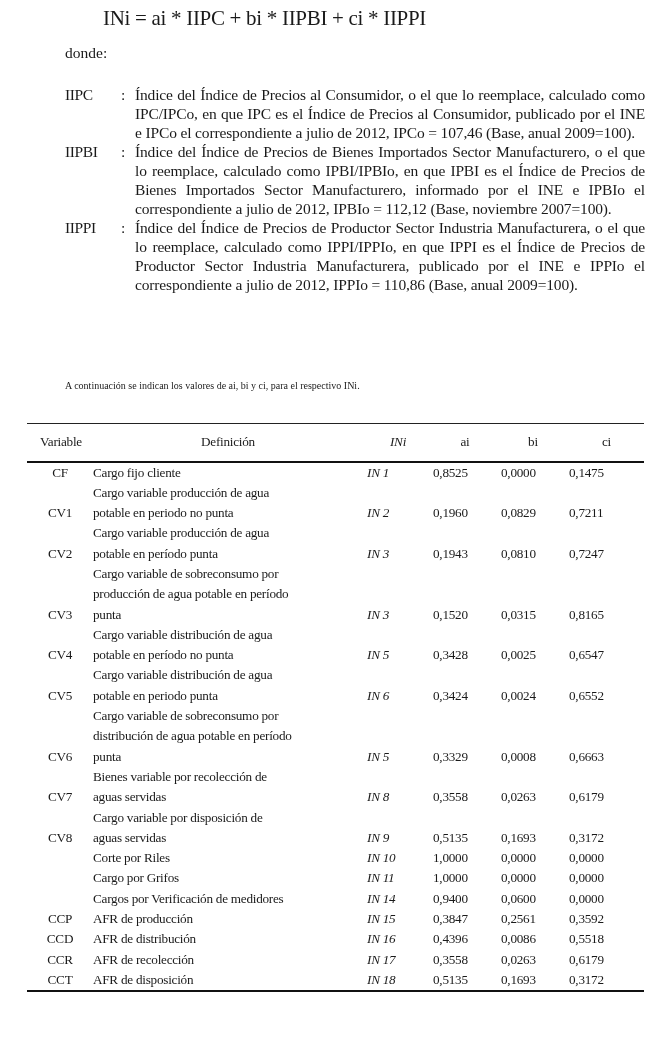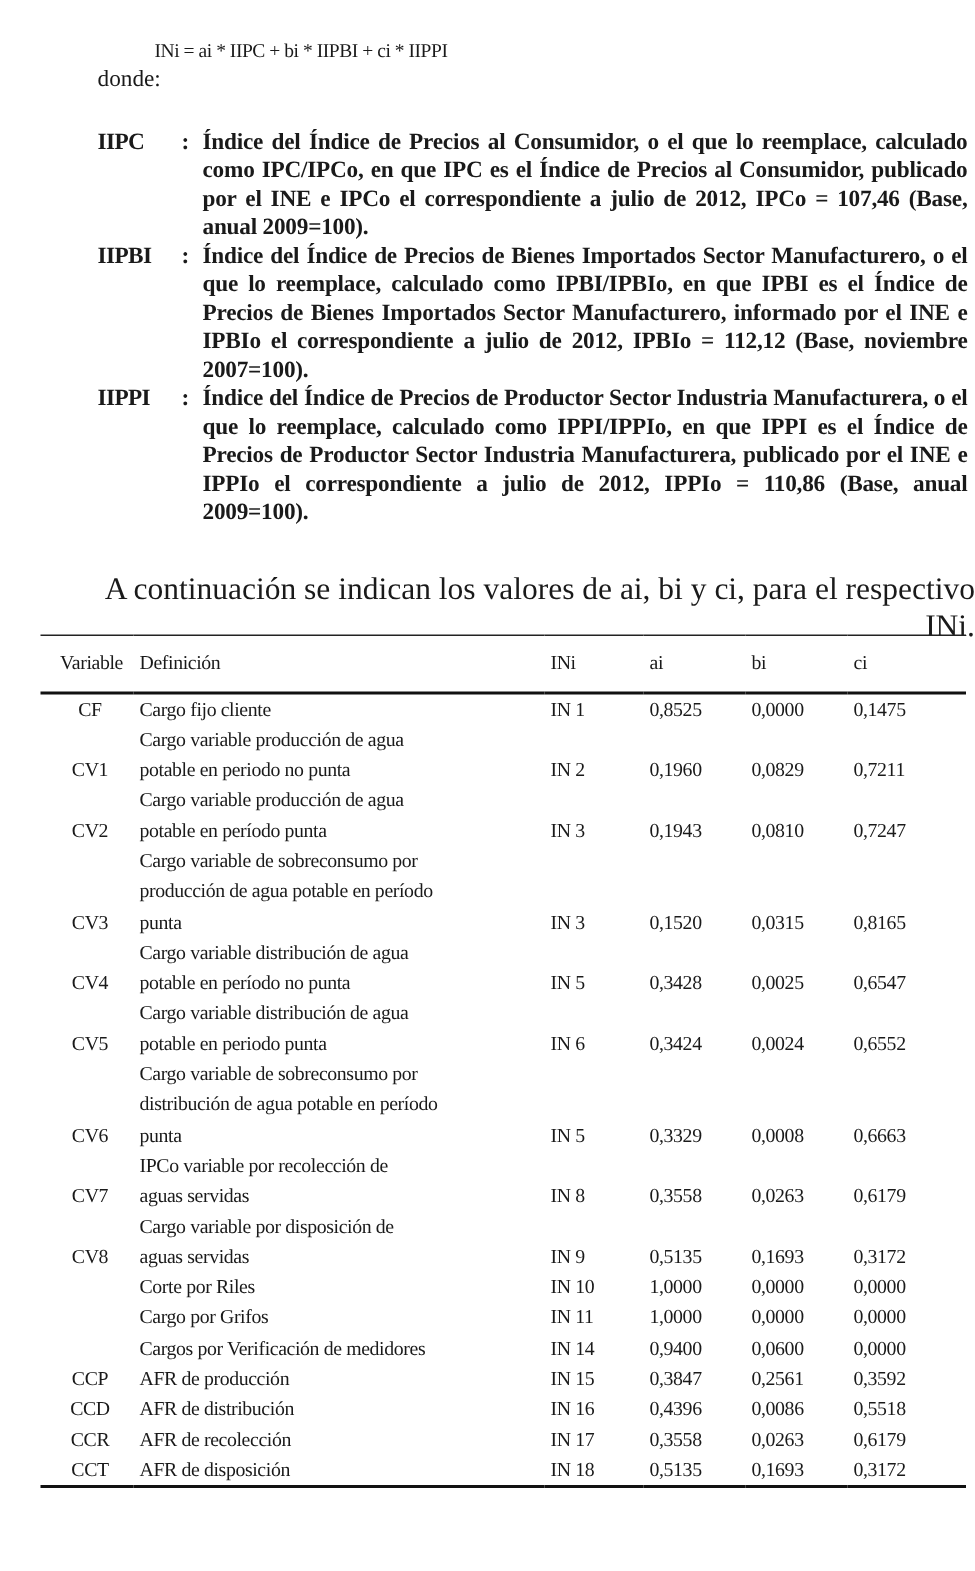--- a/index.html
+++ b/index.html
@@ -3,49 +3,49 @@
 <meta charset="utf-8">
 <style>
   html, body { margin: 0; padding: 0; background: #ffffff; }
   body {
     width: 650px; height: 1047px; overflow: hidden; position: relative;
     font-family: "Liberation Serif", "DejaVu Serif", serif;
     color: #1a1a1a;
   }
   .formula {
     position: absolute; left: 103px; top: 6px;
-    font-size: 13px; letter-spacing: -0.3px; margin-top: 20px;
+    font-size: 21px; letter-spacing: -0.3px;
   }
   .donde {
     position: absolute; left: 65px; top: 44px; font-size: 15.5px; text-align: right;
   }
   .defs { position: absolute; left: 65px; top: 85px; width: 580px; }
-  .def { display: flex; font-size: 15.5px; line-height: 19px; font-weight: bold; }
+  .def { display: flex; font-size: 15.5px; line-height: 19px; }
   .def-term { width: 56px; flex: 0 0 56px; letter-spacing: -0.4px; }
   .def-colon { width: 14px; flex: 0 0 14px; }
   .def-text { flex: 1; text-align: justify; text-align-last: left; letter-spacing: -0.15px; }
   .intro {
-    position: absolute; left: 65px; top: 380px; font-size: 21px; text-align: right;
+    position: absolute; left: 65px; top: 380px; font-size: 10px; text-align: right;
   }
   table.tbl {
     position: absolute; left: 27px; top: 423px; width: 617px;
     border-collapse: collapse; font-size: 13.2px; letter-spacing: -0.25px;
   }
   table.tbl thead tr { height: 38px; }
   table.tbl thead th {
-    font-weight: normal; text-align: left; vertical-align: middle;
+    font-weight: normal; text-align: center; vertical-align: middle;
     border-top: 1.5px solid #222; border-bottom: 2.5px solid #111;
     padding: 0 0 0 4px;
   }
   table.tbl tbody td { padding: 0 0 0 4px; vertical-align: bottom; line-height: 20.3px; }
   table.tbl tbody tr:last-child td { border-bottom: 2.5px solid #111; }
   .c-var { width: 56px; text-align: center !important; padding-left: 4px !important; }
   table.tbl thead th.c-var { text-align: right; padding-left: 6px !important; }
   .c-def { width: 270px; }
-  .c-ini { width: 62px; }
+  .c-ini { width: 62px; font-style: italic; }
   .c-ai { width: 64px; }
   .c-bi { width: 64px; }
   .c-ci { width: auto; }
   td.c-var { text-align: center; }
 </style>
 </head>
 <body>
 
 <div class="formula">INi = ai * IIPC + bi * IIPBI + ci * IIPPI</div>
 
@@ -157,21 +157,21 @@
           <div>punta</div>
         </td>
         <td class="c-ini">IN 5</td>
         <td class="c-ai">0,3329</td>
         <td class="c-bi">0,0008</td>
         <td class="c-ci">0,6663</td>
       </tr>
       <tr>
         <td class="c-var">CV7</td>
         <td class="c-def">
-          <div>IPCo variable por recolección de</div>
+          <div>Bienes variable por recolección de</div>
           <div>aguas servidas</div>
         </td>
         <td class="c-ini">IN 8</td>
         <td class="c-ai">0,3558</td>
         <td class="c-bi">0,0263</td>
         <td class="c-ci">0,6179</td>
       </tr>
       <tr>
         <td class="c-var">CV8</td>
         <td class="c-def">

